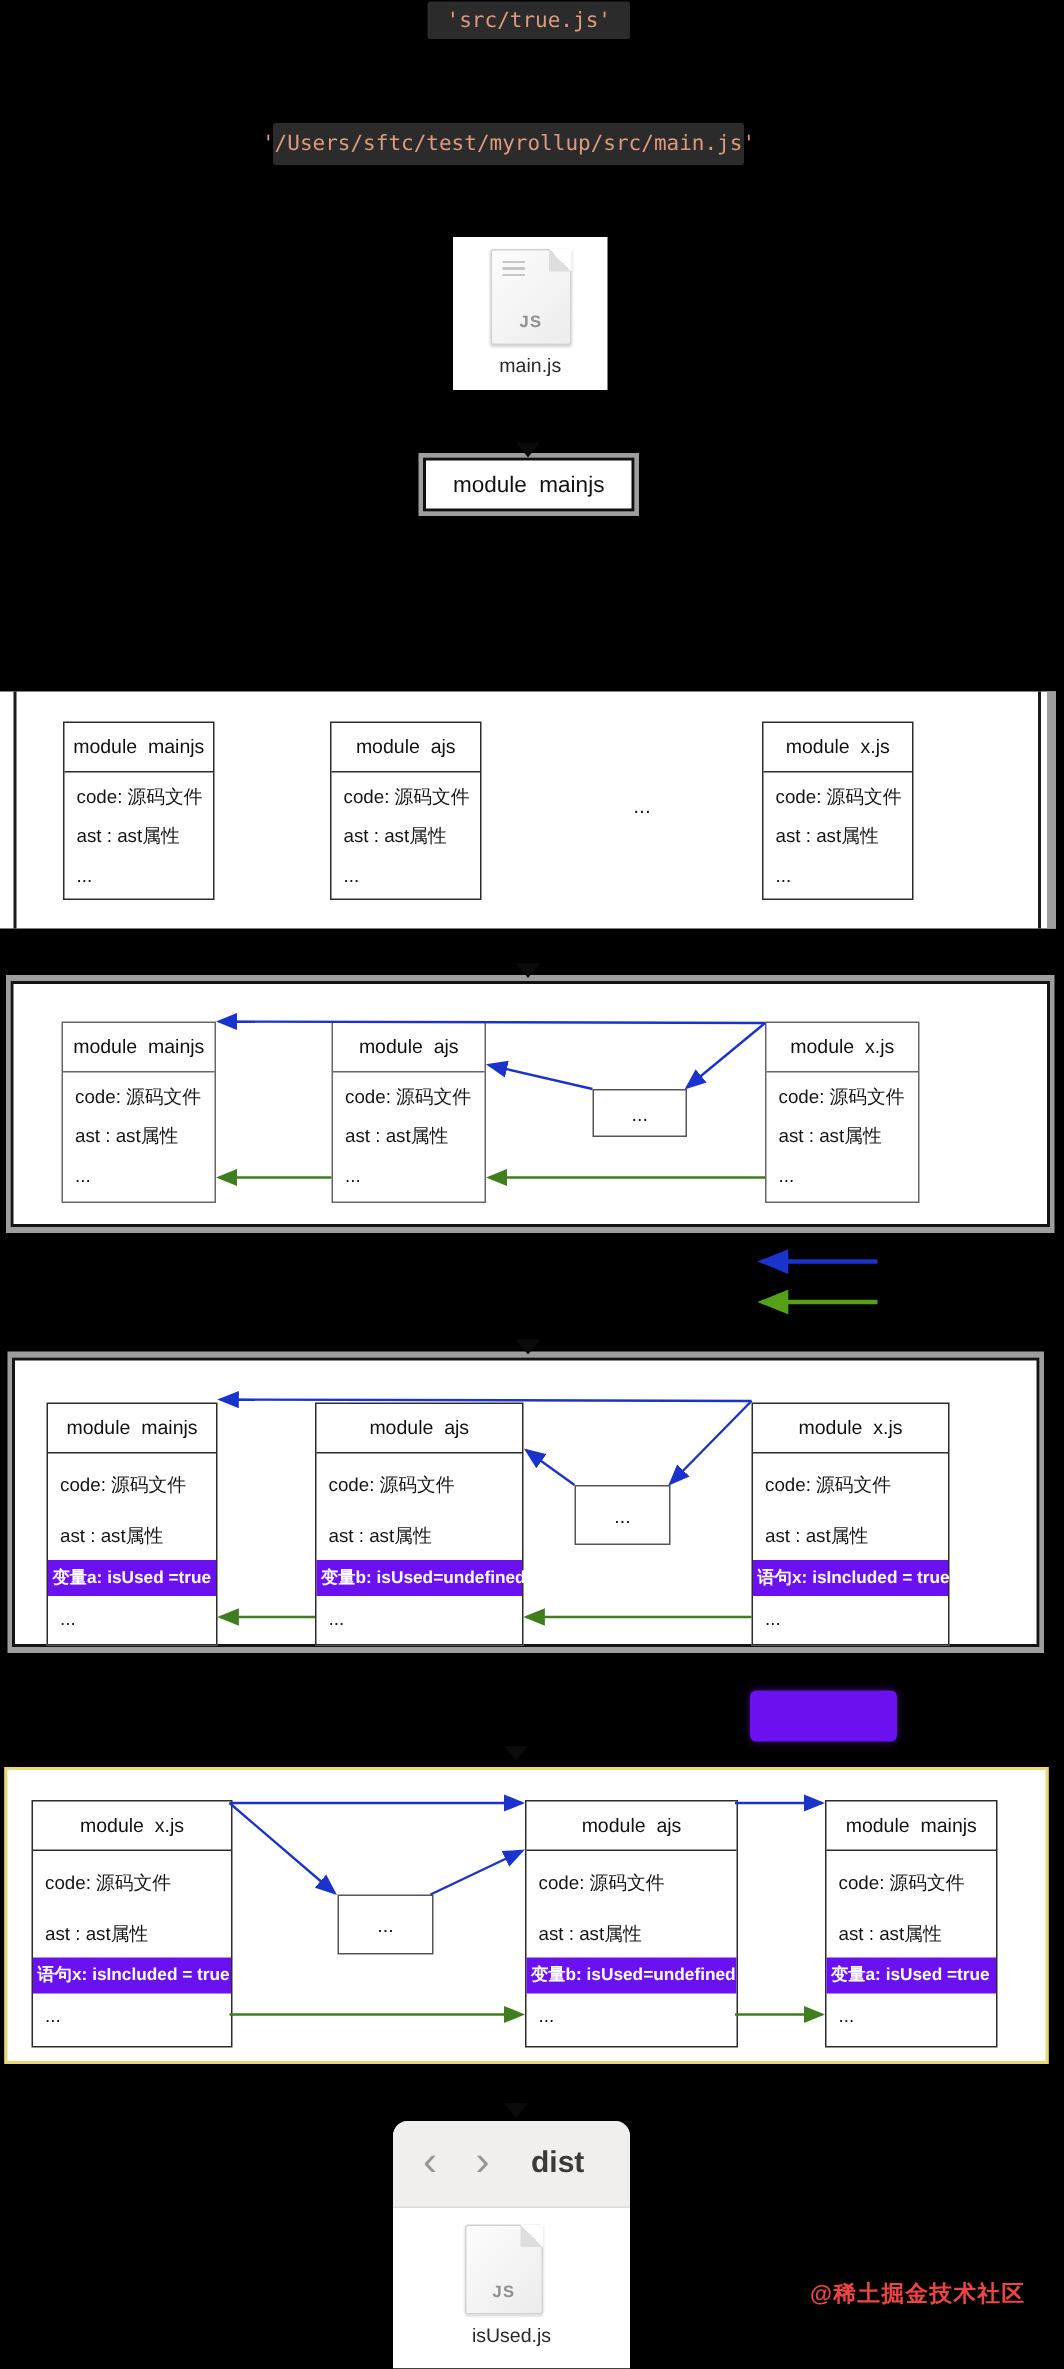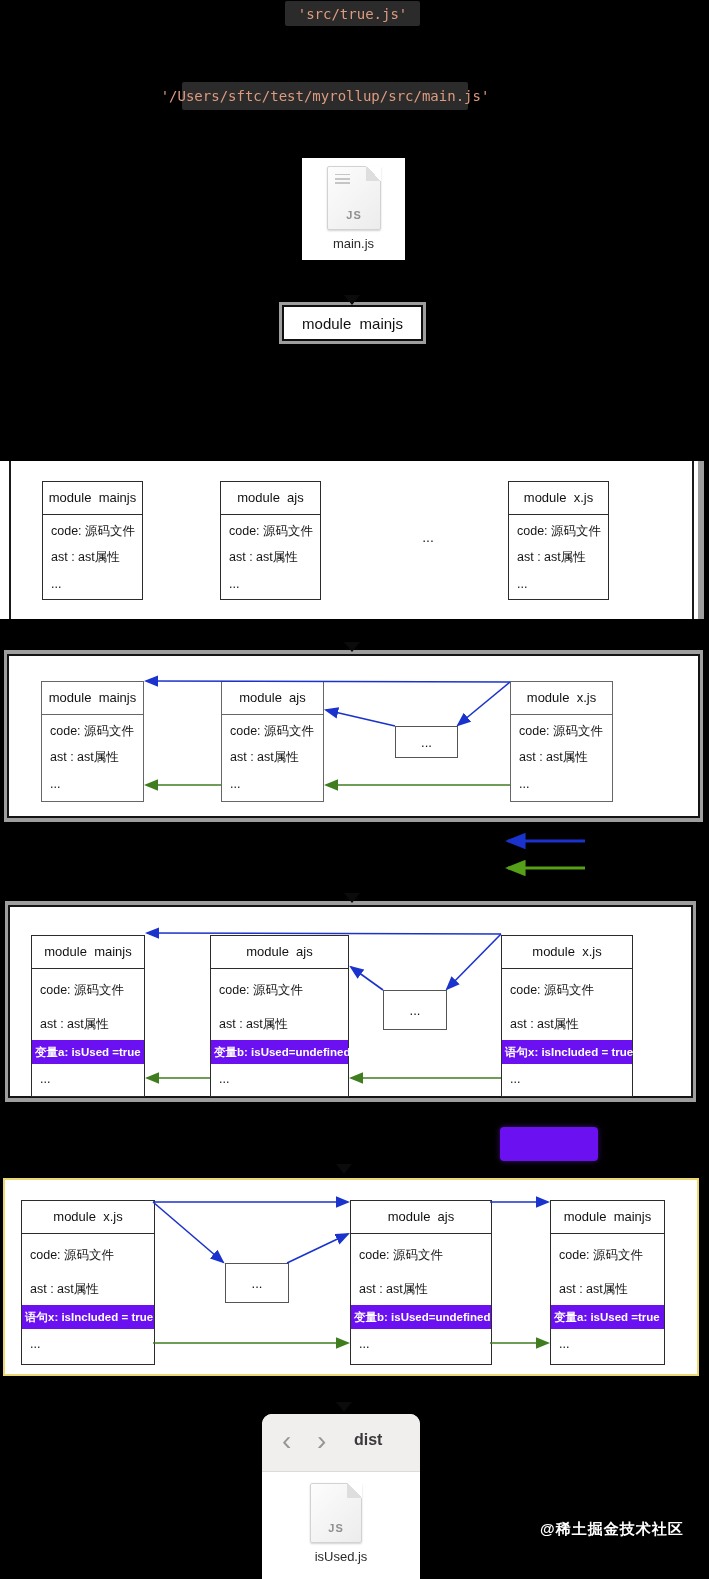--- a/index.html
+++ b/index.html
@@ -45,22 +45,22 @@
   .filelabel{position:absolute;left:0;right:0;text-align:center;font-size:13px;color:#2a2a2a;}
   
   .shadowbox{position:absolute;background:#9e9e9e;}
   .shadowbox .sinner{position:absolute;inset:3px;background:#fff;border:2px solid #101010;
         display:flex;align-items:center;justify-content:center;font-size:15px;white-space:pre;}
   
   .finder{position:absolute;background:#fff;border-radius:10px 10px 0 0;overflow:hidden;}
   .ftoolbar{position:absolute;top:0;left:0;right:0;height:57px;background:#f1eeee;
             border-bottom:1px solid #dcdada;}
   .fchev{position:absolute;top:11px;font-size:28px;color:#969696;line-height:32px;cursor:default;}
-  .ftitle{position:absolute;top:17px;left:92px;font-size:16px;font-weight:bold;color:#3a3a3a;}
-  .watermark{position:absolute;font-size:15px;font-weight:bold;color:#ffffff;
+  .ftitle{position:absolute;top:17px;left:92px;font-size:20px;font-weight:bold;color:#3a3a3a;}
+  .watermark{position:absolute;font-size:15px;font-weight:bold;color:#ef4444;
              text-shadow:0 1px 2px #000;letter-spacing:1px;white-space:nowrap;}
   .swatch{position:absolute;background:#6b10f0;border-radius:4px;box-shadow:0 0 6px #3a0b66;}
   .ellipsis-label{position:absolute;font-size:14px;color:#222;}
 </style>
 </head>
 <body>
 
 <svg width="0" height="0" style="position:absolute">
   <defs>
     <marker id="mb" viewBox="0 0 10 8" markerWidth="9" markerHeight="7.5" refX="8.5" refY="4" orient="auto">
@@ -72,21 +72,21 @@
     <marker id="mbl" viewBox="0 0 10 8" markerWidth="7" markerHeight="5.5" refX="8.5" refY="4" orient="auto">
         <path d="M0,0L10,4L0,8z" fill="#1a33cc"></path>
       </marker>
     <marker id="mgl" viewBox="0 0 10 8" markerWidth="7" markerHeight="5.5" refX="8.5" refY="4" orient="auto">
         <path d="M0,0L10,4L0,8z" fill="#55a018"></path>
       </marker>
   </defs>
 </svg>
 
 <div class="chip" style="left:285px;top:1px;width:135px;height:25px">'src/true.js'</div>
-<div class="chip" style="left:182px;top:82px;width:286px;height:28px">'/Users/sftc/test/myrollup/src/main.js'</div>
+<div class="chip" style="left:182px;top:82px;width:314px;height:28px">'/Users/sftc/test/myrollup/src/main.js'</div>
 
 <div class="panel" style="left:302px;top:158px;width:103px;height:102px">
   <div class="jsdoc" style="left:25px;top:8px;width:52px;height:62px">
     <div class="doclines"></div>
     <div class="fold"></div>
     <div class="docbadge">JS</div>
   </div>
   <div class="filelabel" style="top:78px">main.js</div>
 </div>
 

